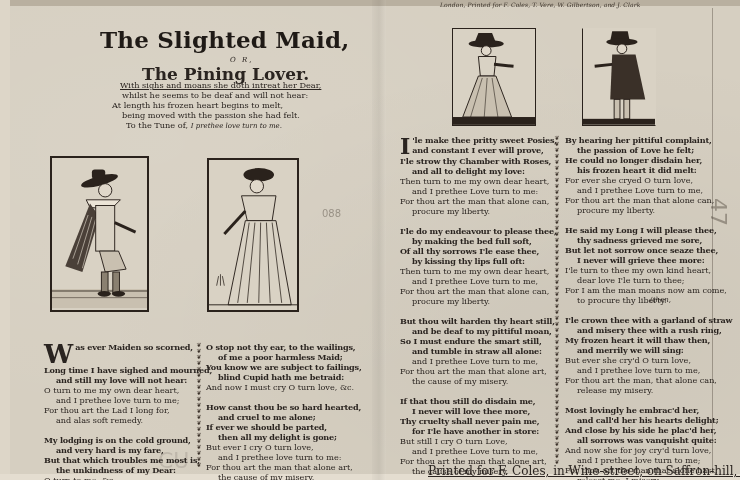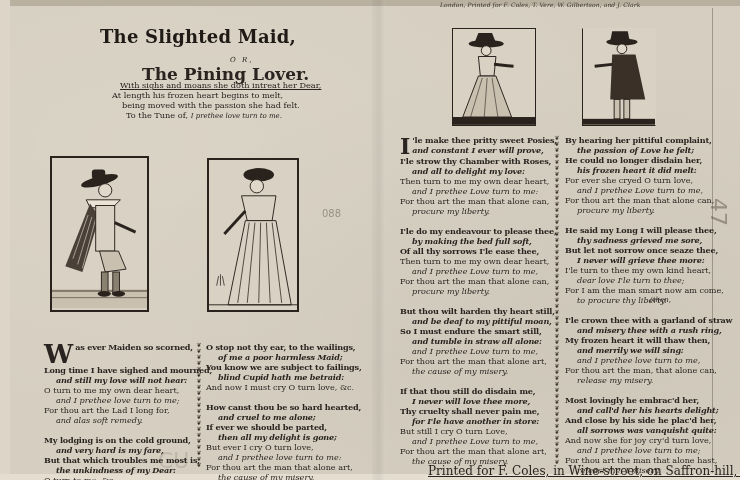--- a/index.html
+++ b/index.html
@@ -16,38 +16,38 @@
     .bottom-edge { position: absolute; left: 0; bottom: 0; width: 740px; height: 6px; background: #e4ddd0; }
     .left-edge { position: absolute; left: 0; top: 0; width: 10px; height: 480px; background: #ddd6c8; }
     .fold { position: absolute; left: 372px; top: 0; width: 14px; height: 480px;
       background: linear-gradient(90deg, rgba(0,0,0,0.02), rgba(0,0,0,0.06), rgba(255,255,255,0.05)); }
     .right-rule { position: absolute; left: 712px; top: 8px; width: 1px; height: 465px; background: rgba(60,50,40,0.35); }
     .imprint-top {
       position: absolute; left: 440px; top: 1px; font-size: 6px; font-style: italic;
       color: #3a322a; white-space: nowrap; letter-spacing: 0.1px;
     }
     
-    .title { position: absolute; left: 100px; top: 26px; font-size: 18px; font-weight: bold;
+    .title { position: absolute; left: 100px; top: 26px; font-size: 23px; font-weight: bold;
       letter-spacing: 0.2px; color: #1f1a16; }
     .or { position: absolute; left: 190px; top: 56px; font-size: 7px; font-style: italic; letter-spacing: 2px; padding-left: 40px; }
     .subtitle { position: absolute; left: 142px; top: 64px; font-size: 17px; font-weight: bold; }
     .verse-intro { position: absolute; left: 112px; top: 80px; font-size: 8.2px; line-height: 10px; }
     .verse-intro div { white-space: nowrap; }
     .verse-intro .i1 { padding-left: 8px; text-decoration: underline; }
     .verse-intro .i2 { padding-left: 0; }
     .verse-intro .i3 { padding-left: 10px; }
     .verse-intro .i4 { padding-left: 14px; }
     .tune-italic { font-style: italic; font-size: 7px; }
     
     .woodcut { position: absolute; border: 2px solid #2a221c; background: #d9d2c4; overflow: hidden; }
     .woodcut svg { width: 100%; height: 100%; display: block; }
     
     .col { position: absolute; font-size: 8.1px; line-height: 10px; color: #2a2420; }
     .col .line { white-space: nowrap; }
-    .col .ind { padding-left: 12px; font-style: italic; }
+    .col .ind { padding-left: 12px; }
     .col .stanza { margin-bottom: 10px; }
     .bl { font-family: "DejaVu Serif", serif; font-weight: bold; letter-spacing: -0.2px; }
     .dropcap { float: left; font-size: 26px; line-height: 22px; font-weight: bold; margin-right: 2px; margin-top: 1px; }
     .ornament-vert {
       position: absolute; width: 6px; font-size: 6px; line-height: 6px; color: #3a3028;
       overflow: hidden; text-align: center;
     }
     .printer-line { position: absolute; left: 428px; top: 464px; font-size: 12px; white-space: nowrap; text-decoration: underline; }
     .margin-note { position: absolute; left: 650px; top: 296px; font-size: 7px; font-style: italic; }
     .pencil { position: absolute; color: rgba(80,70,60,0.45); font-family: "DejaVu Sans", sans-serif; }
@@ -63,20 +63,21 @@
 <div class="fold"></div>
 <div class="right-rule"></div>
 
 <div class="imprint-top">London, Printed for F. Coles, T. Vere, W. Gilbertson, and J. Clark</div>
 
 <div class="title">The Slighted Maid,</div>
 <div class="or">O R,</div>
 <div class="subtitle">The Pining Lover.</div>
 <div class="verse-intro">
   <div class="i1">With sighs and moans she doth intreat her Dear,</div>
+  <div class="i2" style="padding-left:10px">whilst he seems to be deaf and will not hear:</div>
   <div class="i2">At length his frozen heart begins to melt,</div>
   <div class="i3">being moved with the passion she had felt.</div>
   <div class="i4">
     <span>To the Tune of,</span>
     <span class="tune-italic">I prethee love turn to me.</span>
   </div>
 </div>
 
 <div class="woodcut" style="left:50px; top:156px; width:99px; height:156px;">
   <svg viewBox="0 0 100 156">
@@ -206,20 +207,21 @@
     <div class="line bl ind">and all to delight my love:</div>
     <div class="line">Then turn to me my own dear heart,</div>
     <div class="line ind">and I prethee Love turn to me:</div>
     <div class="line">For thou art the man that alone can,</div>
     <div class="line ind">procure my liberty.</div>
   </div>
   <div class="stanza">
     <div class="line bl">I'le do my endeavour to please thee,</div>
     <div class="line bl ind">by making the bed full soft,</div>
     <div class="line bl">Of all thy sorrows I'le ease thee,</div>
+    <div class="line bl ind">by kissing thy lips full oft:</div>
     <div class="line">Then turn to me my own dear heart,</div>
     <div class="line ind">and I prethee Love turn to me,</div>
     <div class="line">For thou art the man that alone can,</div>
     <div class="line ind">procure my liberty.</div>
   </div>
   <div class="stanza">
     <div class="line bl">But thou wilt harden thy heart still,</div>
     <div class="line bl ind">and be deaf to my pittiful moan,</div>
     <div class="line bl">So I must endure the smart still,</div>
     <div class="line bl ind">and tumble in straw all alone:</div>
@@ -252,28 +254,29 @@
     <div class="line">For thou art the man that alone can,</div>
     <div class="line ind">procure my liberty.</div>
   </div>
   <div class="stanza">
     <div class="line bl">He said my Long I will please thee,</div>
     <div class="line bl ind">thy sadness grieved me sore,</div>
     <div class="line bl">But let not sorrow once seaze thee,</div>
     <div class="line bl ind">I never will grieve thee more:</div>
     <div class="line">I'le turn to thee my own kind heart,</div>
     <div class="line ind">dear love I'le turn to thee;</div>
-    <div class="line">For I am the man smart now am come,</div>
+    <div class="line">For I am the man moans now am come,</div>
     <div class="line ind">to procure thy liberty.</div>
   </div>
   <div class="stanza">
     <div class="line bl">I'le crown thee with a garland of straw</div>
     <div class="line bl ind">and misery thee with a rush ring,</div>
     <div class="line bl">My frozen heart it will thaw then,</div>
     <div class="line bl ind">and merrily we will sing:</div>
+    <div class="line">But ever she cry'd O turn love,</div>
     <div class="line ind">and I prethee love turn to me,</div>
     <div class="line">For thou art the man, that alone can,</div>
     <div class="line ind">release my misery.</div>
   </div>
   <div class="stanza">
     <div class="line bl">Most lovingly he embrac'd her,</div>
     <div class="line bl ind">and call'd her his hearts delight;</div>
     <div class="line bl">And close by his side he plac'd her,</div>
     <div class="line bl ind">all sorrows was vanquisht quite:</div>
     <div class="line">And now she for joy cry'd turn love,</div>

